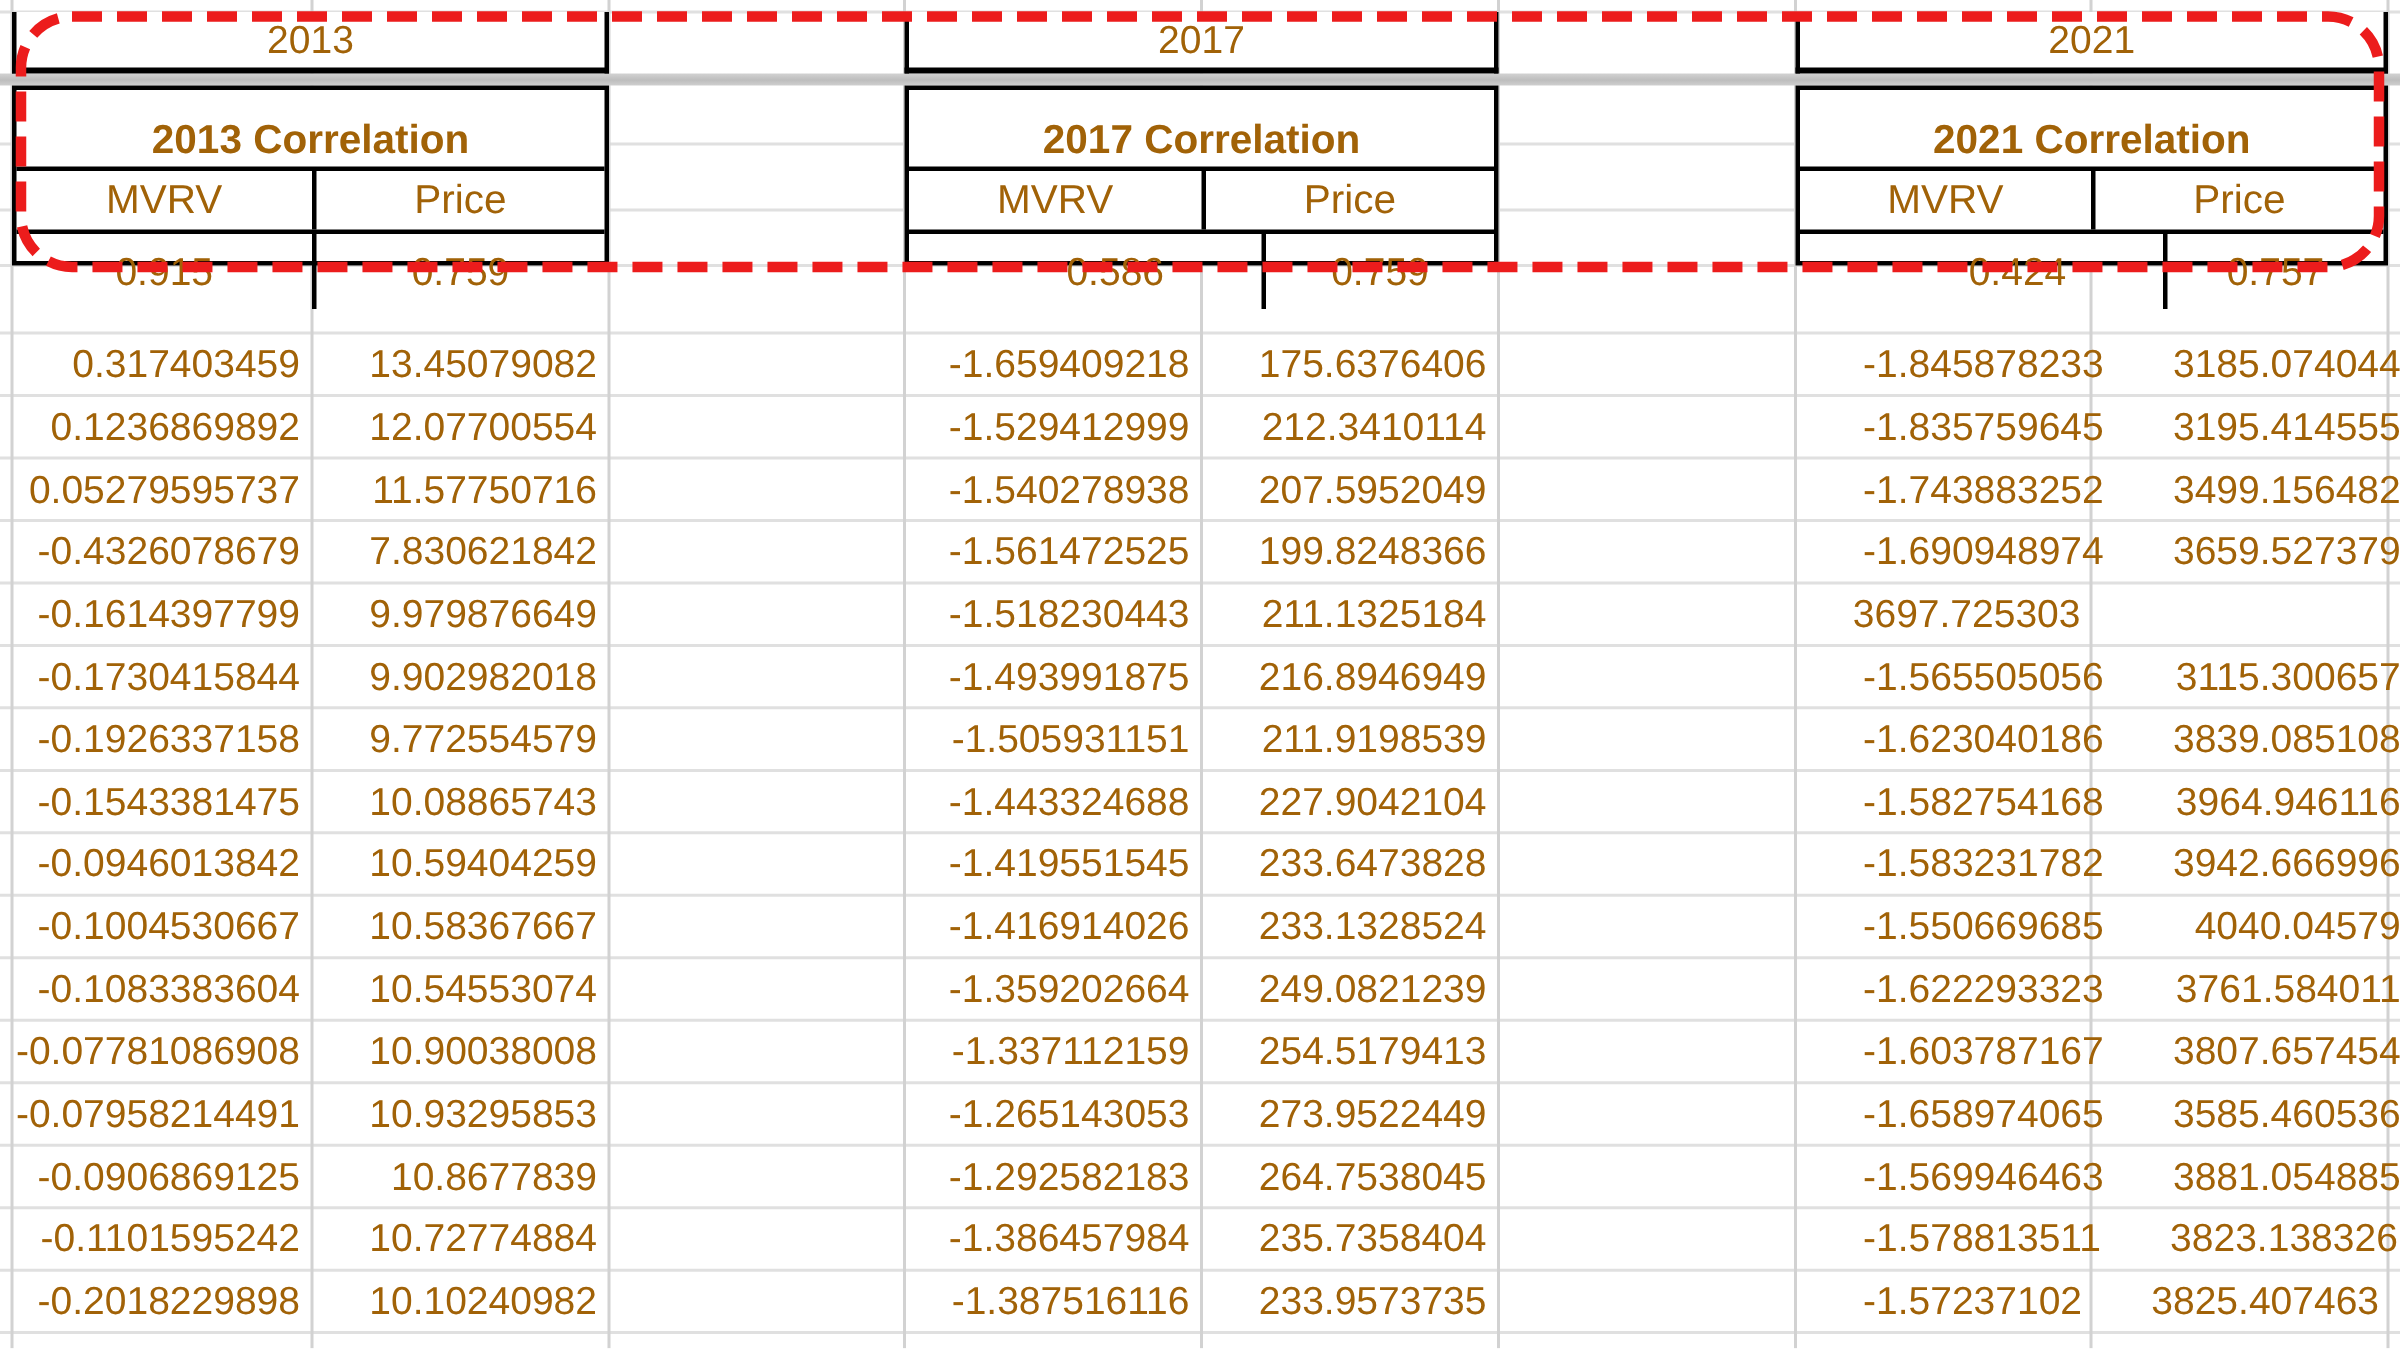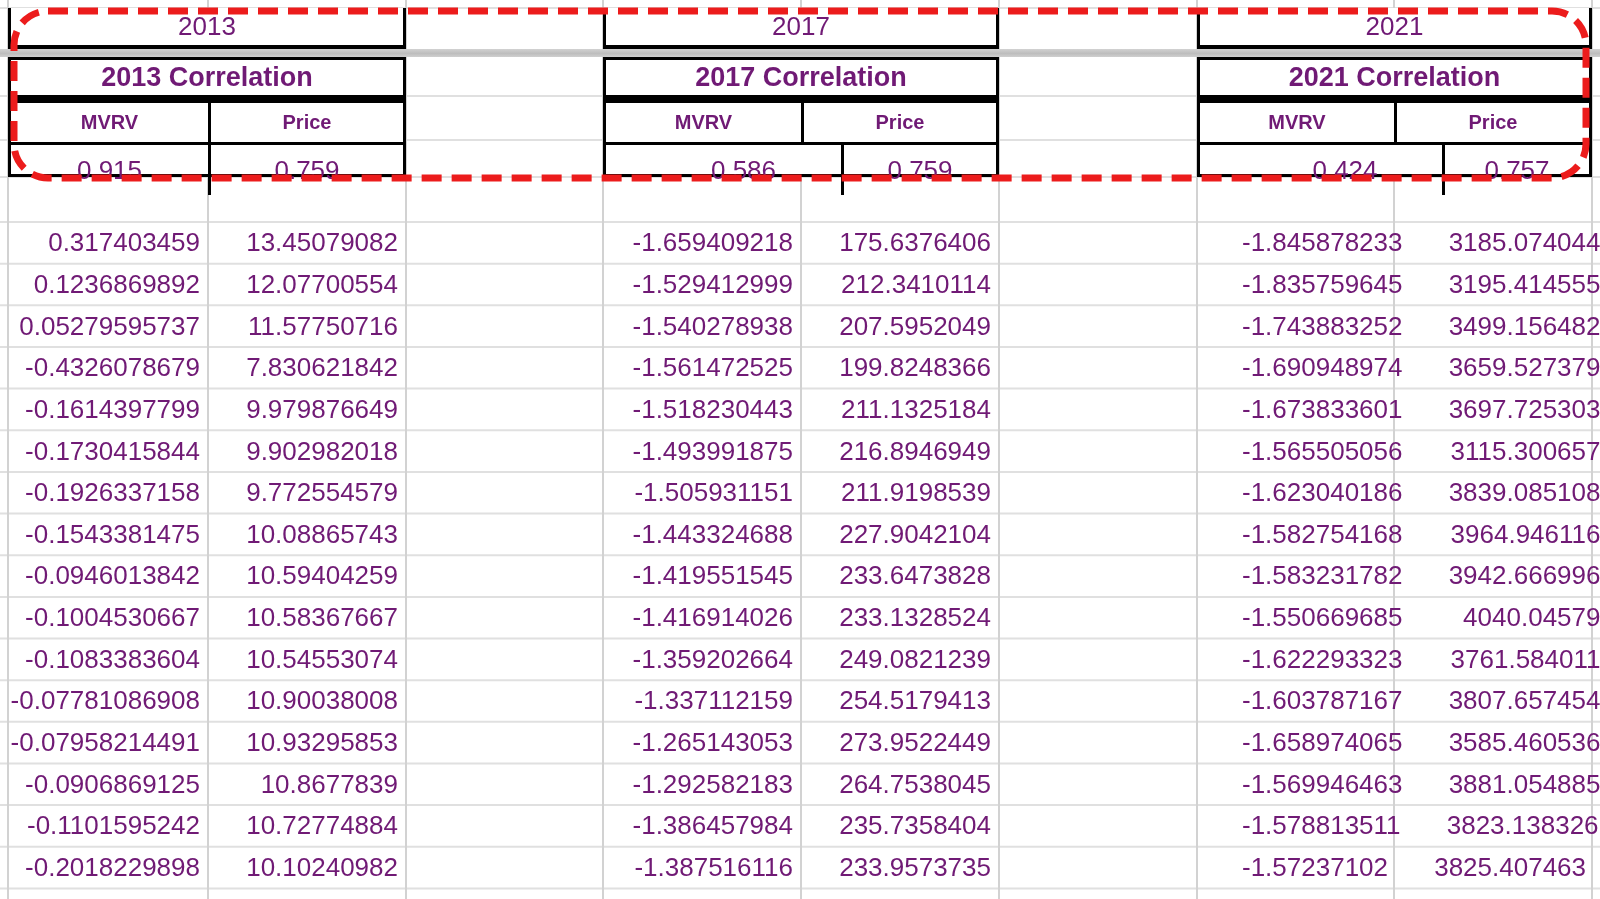--- a/index.html
+++ b/index.html
@@ -1,34 +1,34 @@
 <!DOCTYPE html>
 <html><head>
 <meta charset="utf-8">
 <style>
   html,body{margin:0;padding:0;background:#fff;}
   .sheet{
     position:relative;width:1600px;height:899px;background:#fff;overflow:hidden;
-    font-family:"Liberation Sans","DejaVu Sans",sans-serif;color:#701a75;
+    font-family:"Liberation Sans","DejaVu Sans",sans-serif;color:#a16207;
   }
   .glayer{position:absolute;left:0;top:0;z-index:0;}
   .band{position:absolute;left:0;top:49px;width:1600px;height:8px;z-index:1;
     background:linear-gradient(180deg,#d2d2d2,#bdbdbd 55%,#cfcfcf);}
   .ycell{position:absolute;top:8px;height:37px;background:#fff;z-index:2;
     border-left:3px solid #000;border-right:3px solid #000;border-bottom:4px solid #000;
     display:flex;align-items:center;justify-content:center;font-size:26px;}
   .block{position:absolute;top:57px;height:120px;box-sizing:border-box;z-index:2;
     border:3px solid #000;background:#fff;}
-  .btitle{height:35px;border-bottom:8px solid #000000;display:flex;align-items:center;
-    justify-content:center;font-weight:700;font-size:27px;}
+  .btitle{height:35px;border-bottom:3px solid #000000;display:flex;align-items:center;
+    justify-content:center;font-weight:700;font-size:27px;margin-top:16px;}
   .brow{display:flex;}
   .bcols{height:39px;border-bottom:3px solid #000;}
   .bvals{height:50px;}
   .bcell{display:flex;align-items:center;justify-content:center;}
-  .bcols .bcell{font-weight:700;font-size:20px;text-align:center;}
+  .bcols .bcell{font-weight:400;font-size:27px;text-align:center;}
   .bvals .bcell{font-size:26px;}
   .bcell.rgt{border-left:3px solid #000;flex:1 1 auto;}
   .datarows{position:absolute;left:0;top:222px;width:1600px;z-index:2;}
   .drow{height:41.65px;display:flex;align-items:center;padding-left:8px;box-sizing:border-box;}
   .c{flex:0 0 198px;box-sizing:border-box;}
   .cA{flex-basis:200px;}
   .cN{flex-basis:197px;padding-left:45px;}
   .num{font-size:26px;text-align:right;padding-right:8px;white-space:nowrap;}
   .anno{position:absolute;left:0;top:0;z-index:3;pointer-events:none;}
 </style>
@@ -163,21 +163,20 @@
       <span class="c cN num">-1.690948974</span>
       <span class="c num">3659.527379</span>
     </div>
     <div class="drow">
       <span class="c cA num">-0.1614397799</span>
       <span class="c num">9.979876649</span>
       <span class="c cN"></span>
       <span class="c num">-1.518230443</span>
       <span class="c num">211.1325184</span>
       <span class="c"></span>
-      <span class="c cN num">-1.673833601</span>
       <span class="c num">3697.725303</span>
     </div>
     <div class="drow">
       <span class="c cA num">-0.1730415844</span>
       <span class="c num">9.902982018</span>
       <span class="c cN"></span>
       <span class="c num">-1.493991875</span>
       <span class="c num">216.8946949</span>
       <span class="c"></span>
       <span class="c cN num">-1.565505056</span>

